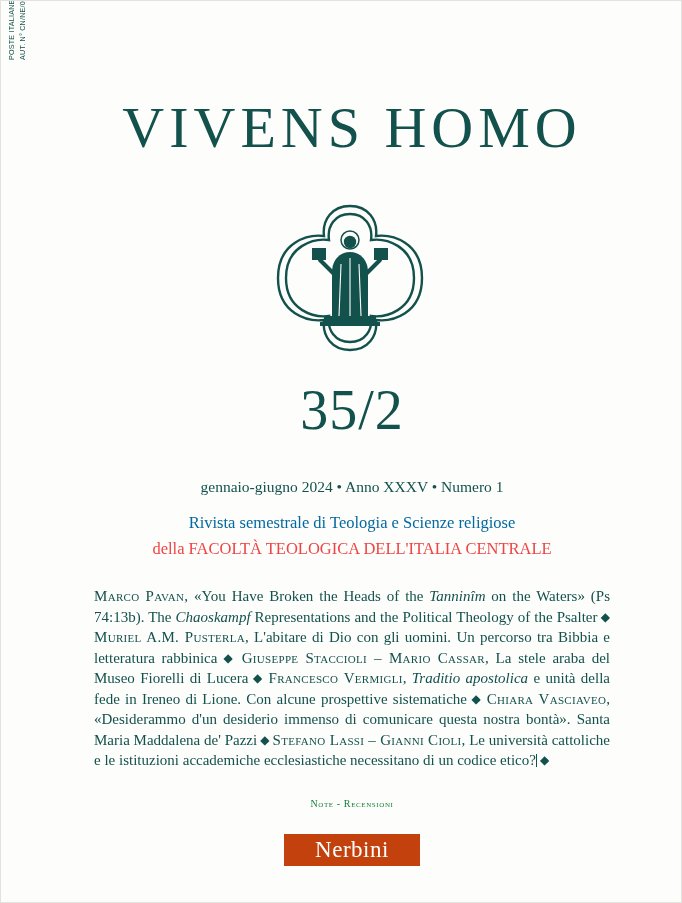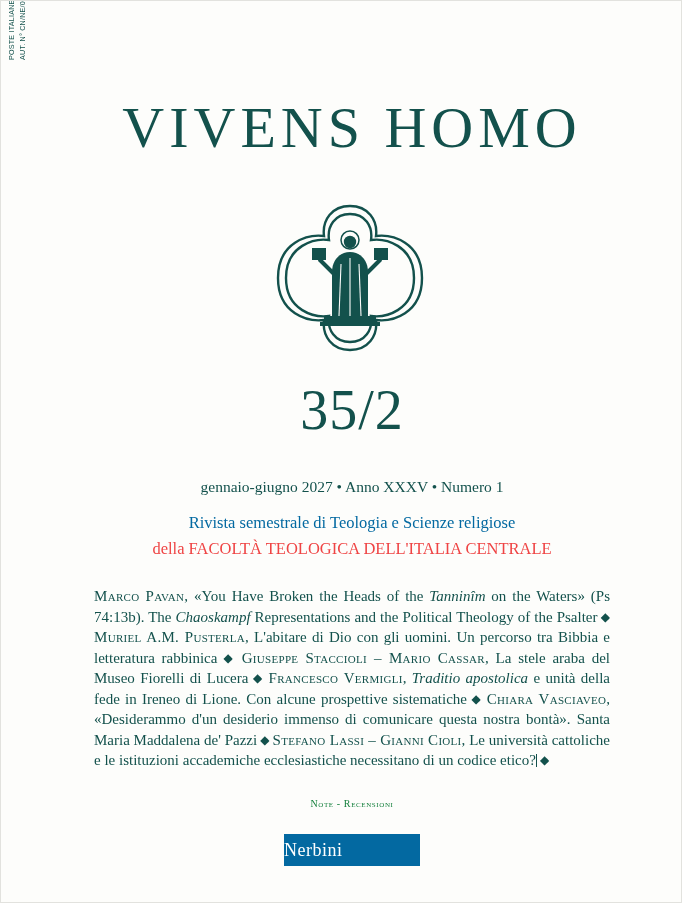--- a/index.html
+++ b/index.html
@@ -147,25 +147,25 @@
     letter-spacing: 0.6px;
     color: #15803d;
   }
 
   .publisher {
     position: absolute;
     top: 826px;
     left: 212px;
     width: 136px;
     height: 32px;
-    background: #0369a1;
+    background: #c2410c;
     color: #ffffff;
-    text-align: left;
+    text-align: center;
     line-height: 32px;
-    font-size: 18px;
+    font-size: 23px;
     font-family: "Liberation Serif", serif;
     letter-spacing: 0.5px;
   }
 
   .caret {
     display: inline-block;
     width: 1px;
     height: 13px;
     background: #13514c;
     vertical-align: -2px;
@@ -229,21 +229,21 @@
           </g>
 
           <rect x="54" y="118" width="52" height="6" fill="#13514c" stroke="none"></rect>
           <rect x="50" y="124" width="60" height="4" fill="#13514c" stroke="none"></rect>
         </g>
       </svg>
     </div>
 
     <div class="issue-number">35/2</div>
 
-    <div class="issue-meta">gennaio-giugno 2027 • Anno XXXV • Numero 1</div>
+    <div class="issue-meta">gennaio-giugno 2024 • Anno XXXV • Numero 1</div>
 
     <div class="subtitle-1">Rivista semestrale di Teologia e Scienze religiose</div>
     <div class="subtitle-2">della FACOLTÀ TEOLOGICA DELL'ITALIA CENTRALE</div>
 
     <div class="toc"><span class="sc">Marco Pavan</span><span>, «You Have Broken the Heads of the </span><i>Tanninîm</i><span> on the Waters» (Ps 74:13b). The </span><i>Chaoskampf</i><span> Representations and the Political Theology of the Psalter</span><span class="dia"> ◆ </span><span class="sc">Muriel A.M. Pusterla</span><span>, L'abitare di Dio con gli uomini. Un percorso tra Bibbia e letteratura rabbinica</span><span class="dia"> ◆ </span><span class="sc">Giuseppe Staccioli – Mario Cassar</span><span>, La stele araba del Museo Fiorelli di Lucera</span><span class="dia"> ◆ </span><span class="sc">Francesco Vermigli</span><span>, </span><i>Traditio apostolica</i><span> e unità della fede in Ireneo di Lione. Con alcune prospettive sistematiche</span><span class="dia"> ◆ </span><span class="sc">Chiara Vasciaveo</span><span>, «Desiderammo d'un desiderio immenso di comunicare questa nostra bontà». Santa Maria Maddalena de' Pazzi</span><span class="dia"> ◆ </span><span class="sc">Stefano Lassi – Gianni Cioli</span><span>, Le università cattoliche e le istituzioni accademiche ecclesiastiche necessitano di un codice etico?</span><span class="caret"></span><span class="dia"> ◆ </span></div>
 
     <div class="notes">Note - Recensioni</div>
 
     <div class="publisher">Nerbini</div>
 

